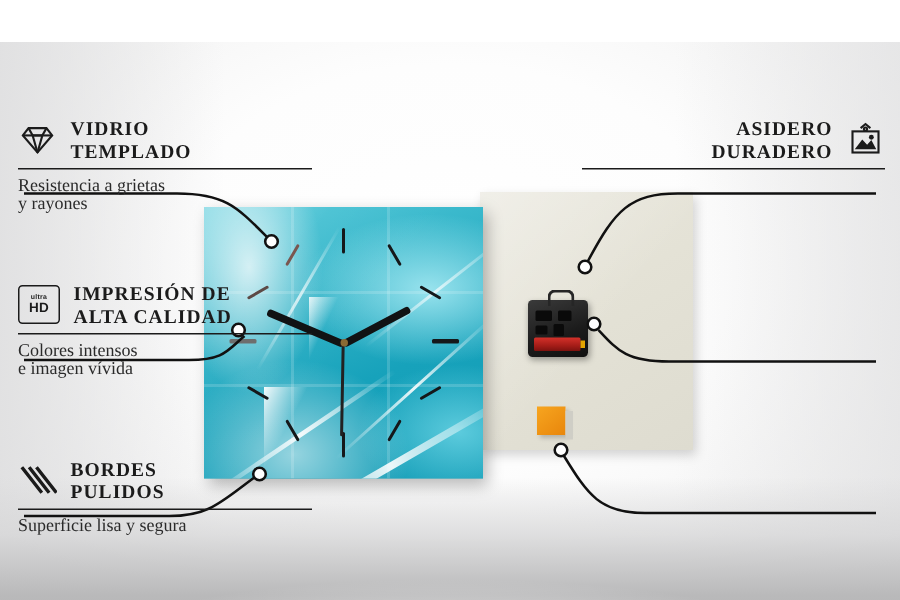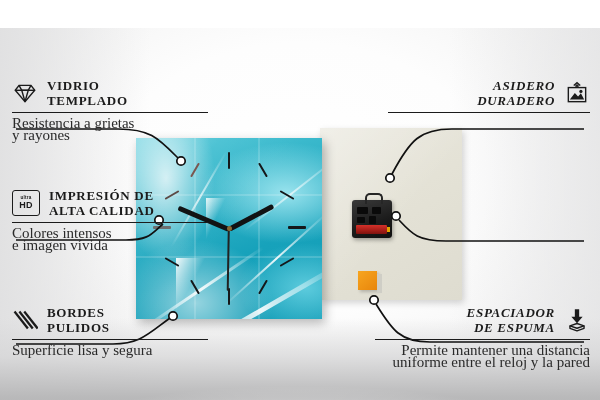--- a/index.html
+++ b/index.html
@@ -104,30 +104,30 @@
 
   
   svg.wires{position:absolute;left:0;top:0;width:600px;height:400px;z-index:7;}
   svg.wires path{fill:none;stroke:#111;stroke-width:1.7;}
   svg.wires circle{fill:#fff;stroke:#111;stroke-width:1.7;}
 
   
   .feat{position:absolute;z-index:8;}
   .feat .row{display:flex;align-items:center;gap:9px;}
   .feat.left .row{justify-content:flex-start;}
-  .feat.right .row{justify-content:flex-end;font-style:italic;}
+  .feat.right .row{justify-content:flex-end;}
   .ttl{
     font-family:"Liberation Serif", serif;font-weight:700;
     font-size:13px;line-height:15px;letter-spacing:.7px;color:#1b1b1b;
     text-transform:uppercase;white-space:pre-line;
   }
   .feat.right .ttl{text-align:right;}
   .rule{height:1.4px;background:#1b1b1b;margin:4px 0 5px;}
   .sub{
-    font-family:"Liberation Serif", serif;font-size:15px;line-height:11.5px;
+    font-family:"Liberation Serif", serif;font-size:12px;line-height:11.5px;
     color:#2a2a2a;white-space:pre-line;
   }
   .feat.right .sub{text-align:right;}
   .ico{width:26px;height:26px;flex:0 0 26px;display:block;}
   .ico svg{display:block;width:26px;height:26px;}
   .hdbox{
     width:26px;height:24px;flex:0 0 26px;border:1.6px solid #1b1b1b;border-radius:3px;
     display:flex;flex-direction:column;align-items:center;justify-content:center;line-height:1;
   }
   .hdbox .u{font-family:"Liberation Sans",sans-serif;font-size:4.6px;font-weight:700;letter-spacing:.2px;color:#1b1b1b;}
@@ -282,34 +282,14 @@
           <path d="M5.4 18 L10 12 L13 15.3 L15.6 12.3 L18.6 18 Z" fill="#1b1b1b" stroke="none"></path>
           <circle cx="15.6" cy="10.6" r="1.5" fill="#1b1b1b" stroke="none"></circle>
             </g>
           </svg>
       </span>
     </div>
     <div class="rule"></div>
   </div>
 
 
-  <div class="feat right" id="f-espac">
-    <div class="row">
-      <span class="ttl">ESPACIADOR
-DE ESPUMA</span>
-      <span class="ico">
-        <svg viewBox="0 0 24 24">
-            <g fill="#1b1b1b">
-          <path d="M10 2 h4 v7 h3.2 L12 15 L6.8 9 H10 Z"></path>
-          </g>
-            <g fill="none" stroke="#1b1b1b" stroke-width="1.3" stroke-linejoin="round">
-          <path d="M5.5 17.4 L12 15.2 L18.5 17.4 L12 19.6 Z"></path>
-          <path d="M5.5 17.4 v2.3 L12 22 l6.5-2.3 v-2.3"></path>
-            </g>
-          </svg>
-      </span>
-    </div>
-    <div class="rule"></div>
-    <div class="sub">Permite mantener una distancia
-uniforme entre el reloj y la pared</div>
-  </div>
 
 </div>
 
 </body></html>

